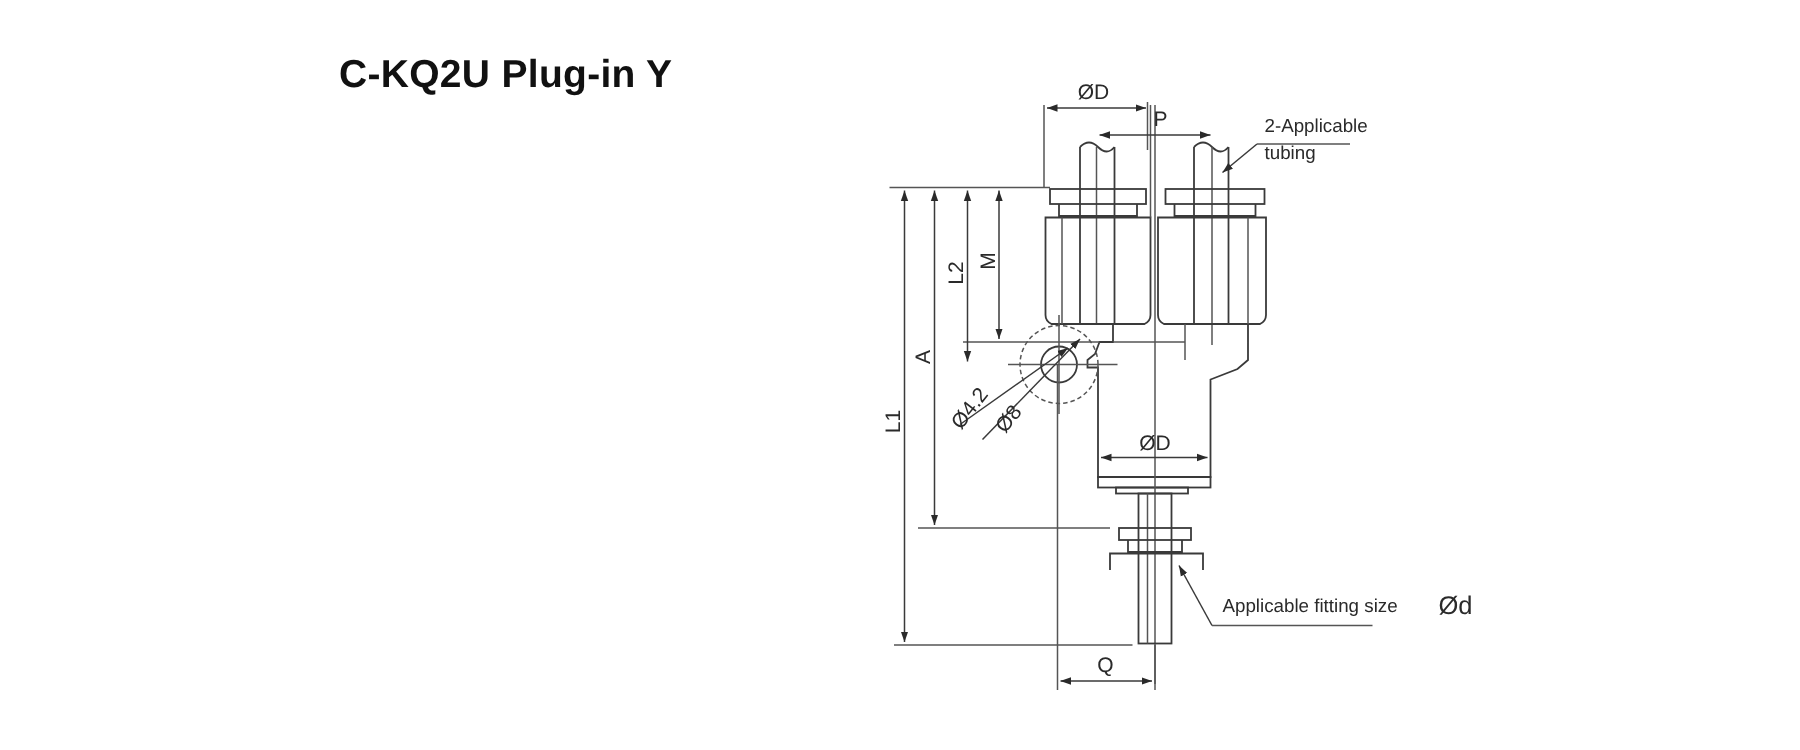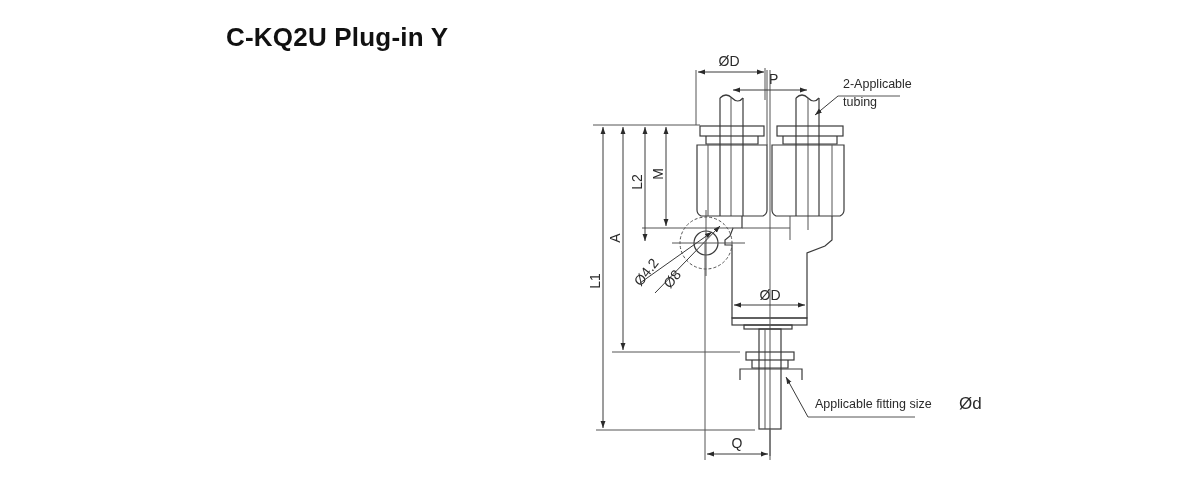--- a/index.html
+++ b/index.html
@@ -1,17 +1,17 @@
 <!DOCTYPE html>
 <html><head>
 <meta charset="utf-8">
 <style>
   html, body { margin: 0; padding: 0; background: #ffffff; }
   body { width: 1200px; height: 500px; position: relative; overflow: hidden; font-family: "Liberation Sans", sans-serif; }
-  .title { position: absolute; left: 226px; top: 22px; font-size: 26px; font-weight: bold; color: #111111; letter-spacing: 0.2px; }
+  .title { position: absolute; left: 226px; top: 34px; font-size: 26px; font-weight: bold; color: #111111; letter-spacing: 0.2px; }
   svg { position: absolute; left: 0; top: 0; }
   .ln { stroke: #3a3a3a; stroke-width: 1.2; fill: none; }
   .thin { stroke: #555; stroke-width: 1; fill: none; }
   .dash { stroke: #555; stroke-width: 1; fill: none; stroke-dasharray: 3 2; }
   .dim { stroke: #3a3a3a; stroke-width: 1; fill: none; }
   .lbl { font-family: "Liberation Sans", sans-serif; font-size: 14px; fill: #2a2a2a; }
   .lbl-sm { font-family: "Liberation Sans", sans-serif; font-size: 12.5px; fill: #2a2a2a; }
   .lbl-big { font-family: "Liberation Sans", sans-serif; font-size: 17px; fill: #2a2a2a; }
 </style>
 </head>

